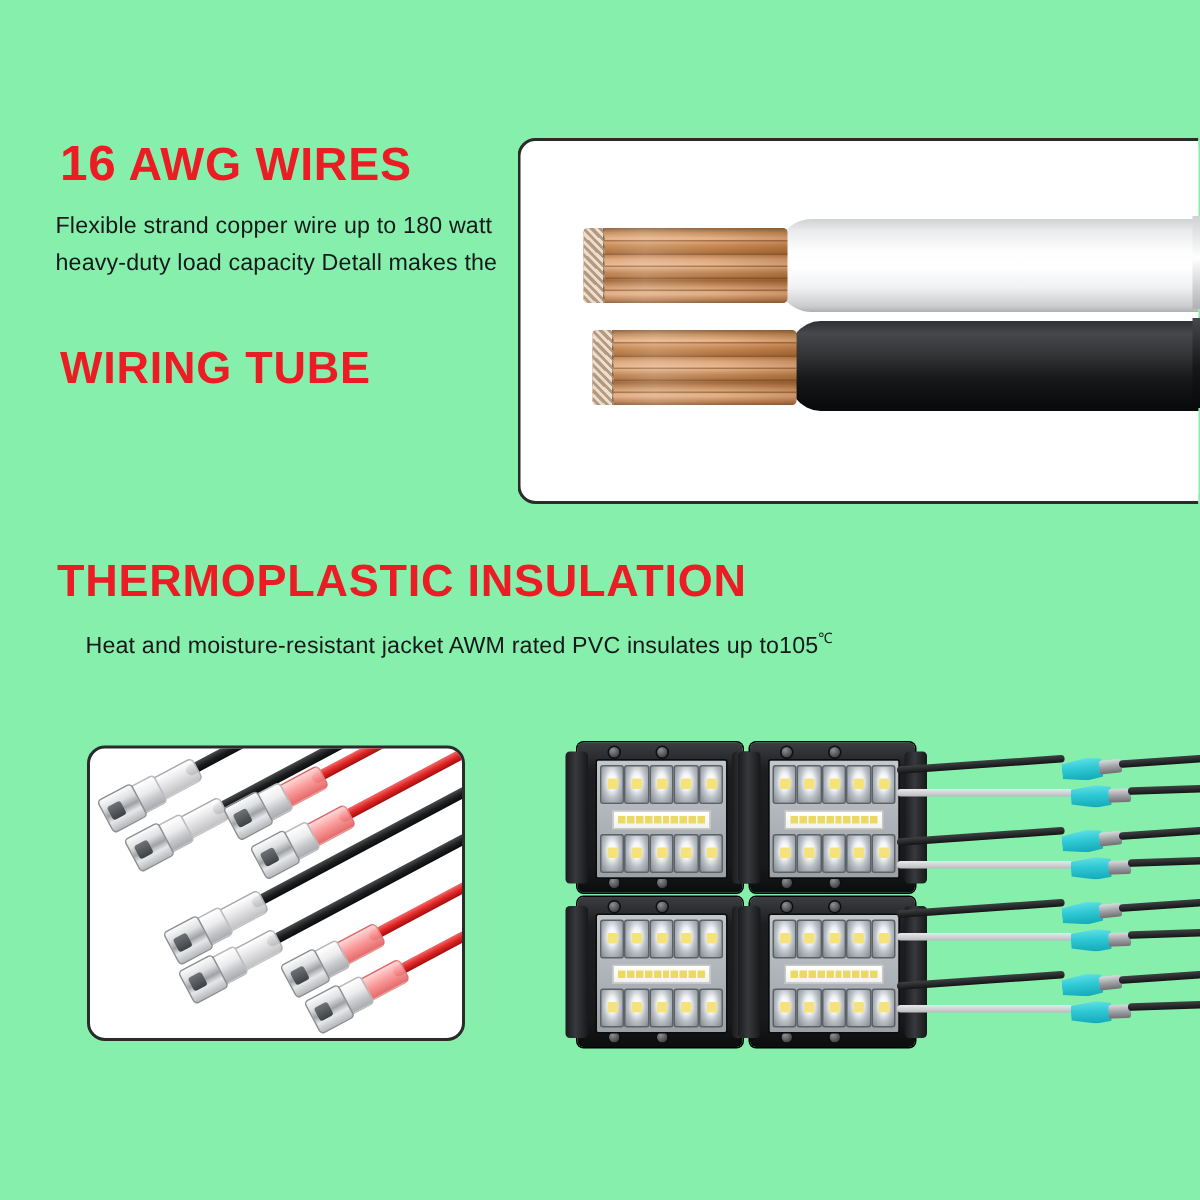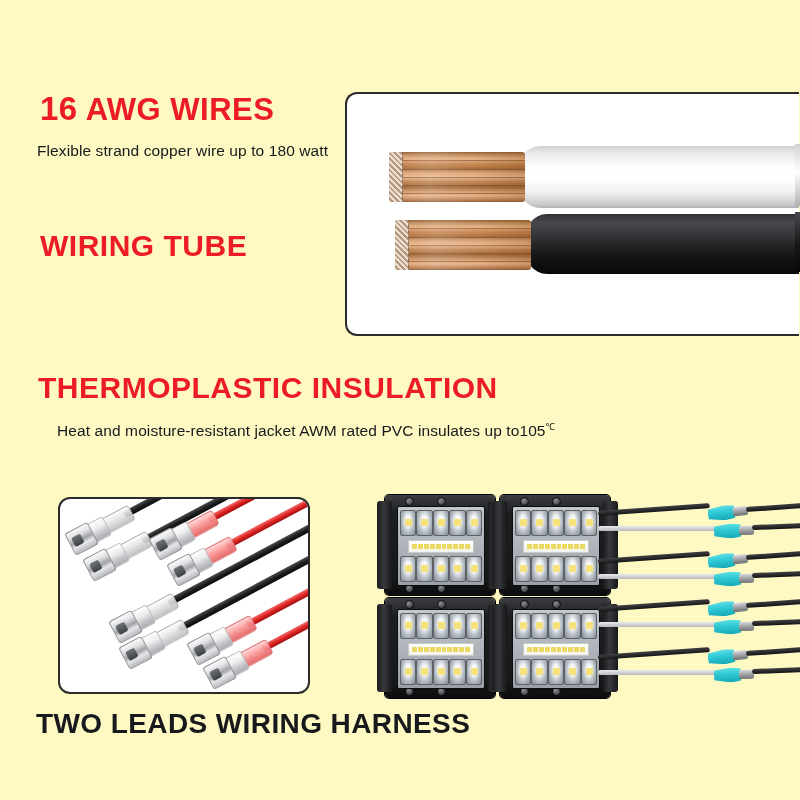--- a/index.html
+++ b/index.html
@@ -4,21 +4,21 @@
 <style>
   html, body {
     margin: 0;
     padding: 0;
     background: #ffffff;
   }
   #page {
     position: relative;
     width: 800px;
     height: 800px;
-    background: #fef9c3;
+    background: #86efac;
     overflow: hidden;
     font-family: "Liberation Sans", sans-serif;
   }
 
   
   .heading {
     position: absolute;
     color: #ec1c24;
     font-weight: bold;
     letter-spacing: 0.5px;
@@ -330,20 +330,21 @@
 </head>
 <body>
 
 <div id="page">
 
   <div class="heading" id="h-awg">
     <span class="num">16</span><span> AWG WIRES</span>
   </div>
   <div class="body-text" id="p-awg">
     <span class="ln">Flexible strand copper wire up to 180 watt</span>
+    <span class="ln">heavy-duty load capacity Detall makes the</span>
   </div>
 
   <div class="heading" id="h-tube">WIRING TUBE</div>
 
   <div class="heading" id="h-therm">THERMOPLASTIC INSULATION</div>
   <div class="body-text" id="p-therm">
     <span class="ln"><span>Heat and moisture-resistant jacket AWM rated PVC insulates up to105</span><span class="deg">℃</span></span>
   </div>
 
   <div class="panel" id="panel-wire">
@@ -635,15 +636,14 @@
         <div class="crimp"></div>
     </div>
     <div class="tealconn" style="left:116px; top:175px; transform:rotate(-2deg);">
       <div class="boot"></div>
         <div class="crimp"></div>
     </div>
     <div class="hwire dark" style="left:148px;top:158px; width:56px; transform:rotate(-4deg);"></div>
     <div class="hwire dark" style="left:154px;top:176px; width:50px; transform:rotate(-2deg);"></div>
   </div>
 
-  <div id="caption">TWO LEADS WIRING HARNESS</div>
 
 </div>
 
 </body></html>

